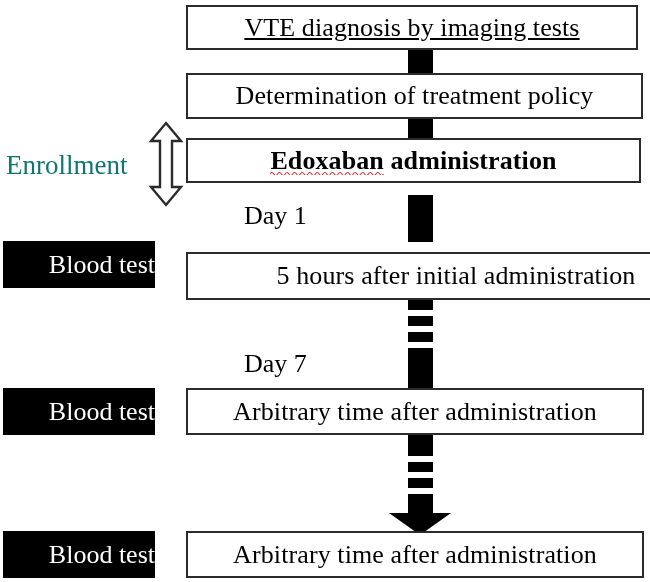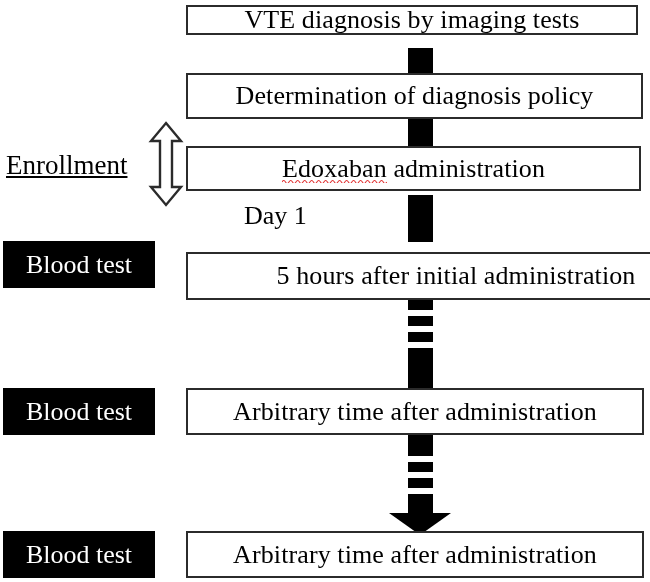--- a/index.html
+++ b/index.html
@@ -35,21 +35,21 @@
     letter-spacing: 0.1px;
   }
 
   
   .blackbox {
     position: absolute;
     box-sizing: border-box;
     background: #000000;
     display: flex;
     align-items: center;
-    justify-content: center;
+    justify-content: flex-end;
     z-index: 3;
   }
   .blackbox span {
     font-size: 26px;
     line-height: 1;
     color: #ffffff;
     white-space: nowrap;
   }
 
   
@@ -61,24 +61,23 @@
     white-space: nowrap;
     z-index: 3;
     margin-left: 44px;
   }
 
   
   .enroll-label {
     position: absolute;
     font-size: 27px;
     line-height: 1;
-    color: #000000;
+    color: #0f766e;
     white-space: nowrap;
     z-index: 3;
-    text-decoration: underline;
   }
 
   
   .connector {
     position: absolute;
     background: #000000;
     z-index: 1;
   }
 
   
@@ -121,29 +120,29 @@
   <div class="connector" style="left:408px; top:316px; width:25px; height:10px;"></div>
   <div class="connector" style="left:408px; top:332px; width:25px; height:10px;"></div>
   <div class="connector" style="left:408px; top:348px; width:25px; height:42px;"></div>
 
   <div class="connector" style="left:408px; top:433px; width:25px; height:23px;"></div>
   <div class="connector" style="left:408px; top:462px; width:25px; height:10px;"></div>
   <div class="connector" style="left:408px; top:478px; width:25px; height:10px;"></div>
   <div class="connector" style="left:408px; top:494px; width:25px; height:22px;"></div>
   <div class="arrowhead" style="left:389px; top:513px; border-left:31px solid transparent; border-right:31px solid transparent; border-top:22px solid #000000;"></div>
 
-  <div class="pbox" style="left:186px; top:5px; width:452px; height:30px;">
+  <div class="pbox" style="left:186px; top:5px; width:452px; height:45px;text-decoration:underline;">
     <span>VTE diagnosis by imaging tests</span>
   </div>
 
   <div class="pbox" style="left:186px; top:73px; width:457px; height:46px;">
-    <span>Determination of diagnosis policy</span>
+    <span>Determination of treatment policy</span>
   </div>
 
-  <div class="pbox" style="left:186px; top:146px; width:455px; height:45px;">
+  <div class="pbox" style="left:186px; top:138px; width:455px; height:45px;font-weight:bold;">
     <span>
       <span class="sp-word">
         <span>Edoxaban</span>
         <svg class="squiggle" style="left:0; bottom:-1px; width:100%; height:5px;" viewBox="0 0 120 5" preserveAspectRatio="none">
           <path d="M0,4 Q2,1 4,4 T8,4 T12,4 T16,4 T20,4 T24,4 T28,4 T32,4 T36,4 T40,4 T44,4 T48,4 T52,4 T56,4 T60,4 T64,4 T68,4 T72,4 T76,4 T80,4 T84,4 T88,4 T92,4 T96,4 T100,4 T104,4 T108,4 T112,4 T116,4 T120,4" fill="none" stroke="#e03030" stroke-width="1.2"></path>
         </svg>
       </span><span> administration</span>
     </span>
   </div>
 
@@ -153,20 +152,21 @@
 
   <div class="pbox" style="left:186px; top:388px; width:458px; height:47px;">
     <span>Arbitrary time after administration</span>
   </div>
 
   <div class="pbox" style="left:186px; top:531px; width:458px; height:47px;">
     <span>Arbitrary time after administration</span>
   </div>
 
   <div class="daylabel" style="left:200px; top:203px;">Day 1</div>
+  <div class="daylabel" style="left:200px; top:351px;">Day 7</div>
 
   <div class="blackbox" style="left:3px; top:241px; width:152px; height:47px;">
     <span>Blood test</span>
   </div>
 
   <div class="blackbox" style="left:3px; top:388px; width:152px; height:47px;">
     <span>Blood test</span>
   </div>
 
   <div class="blackbox" style="left:3px; top:531px; width:152px; height:47px;">

